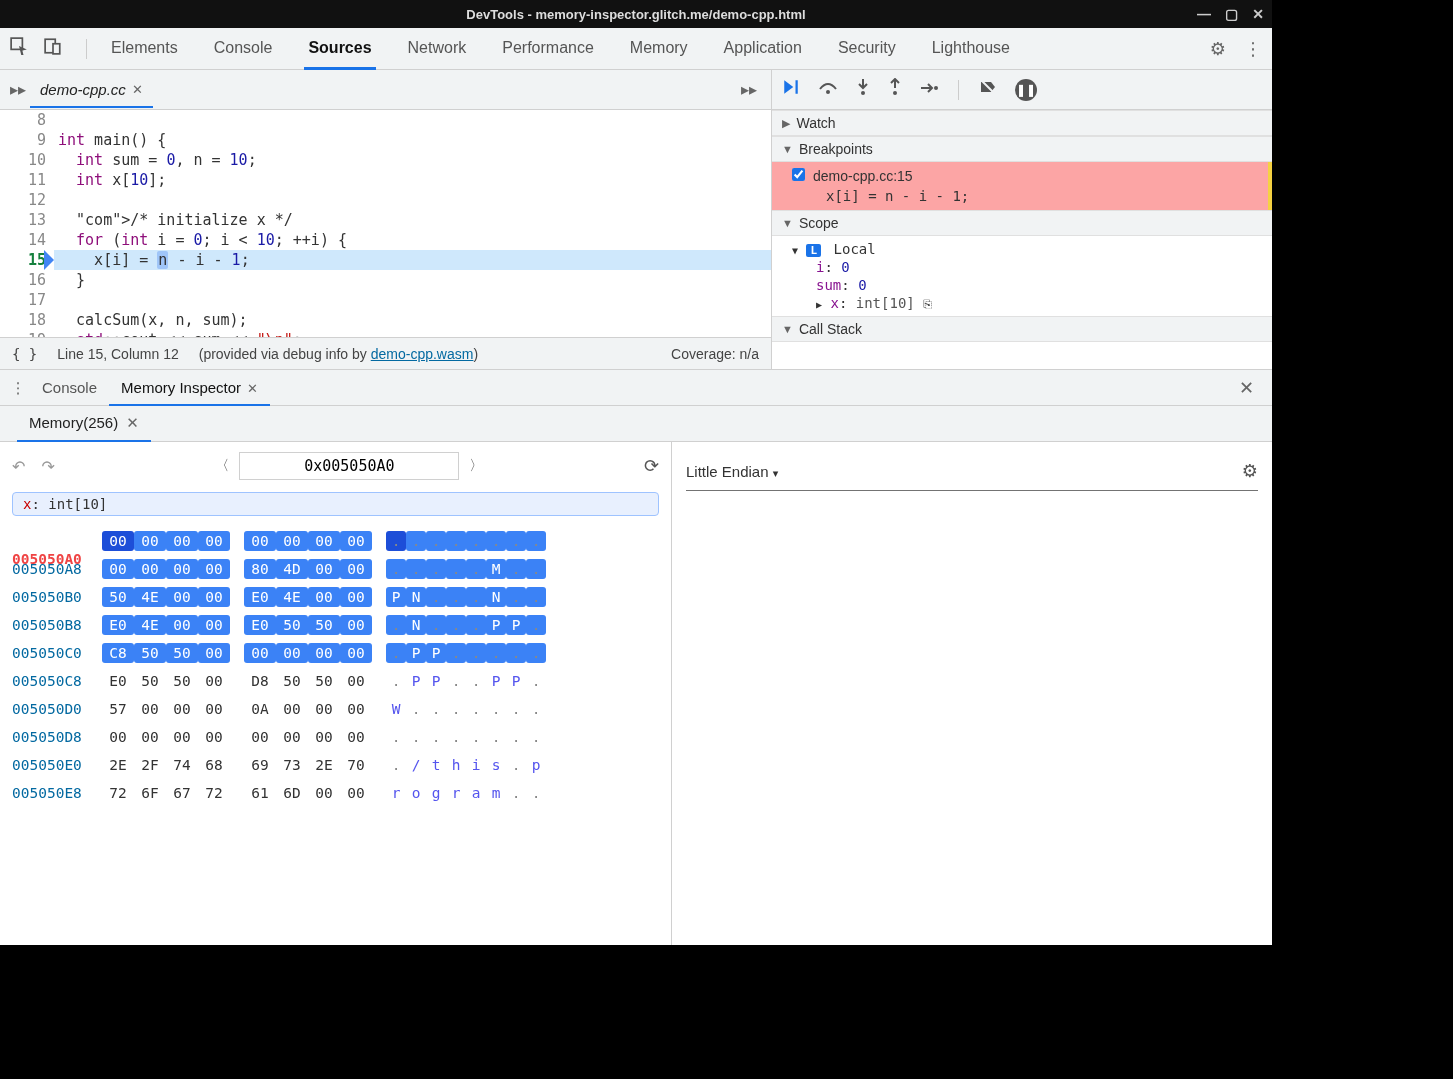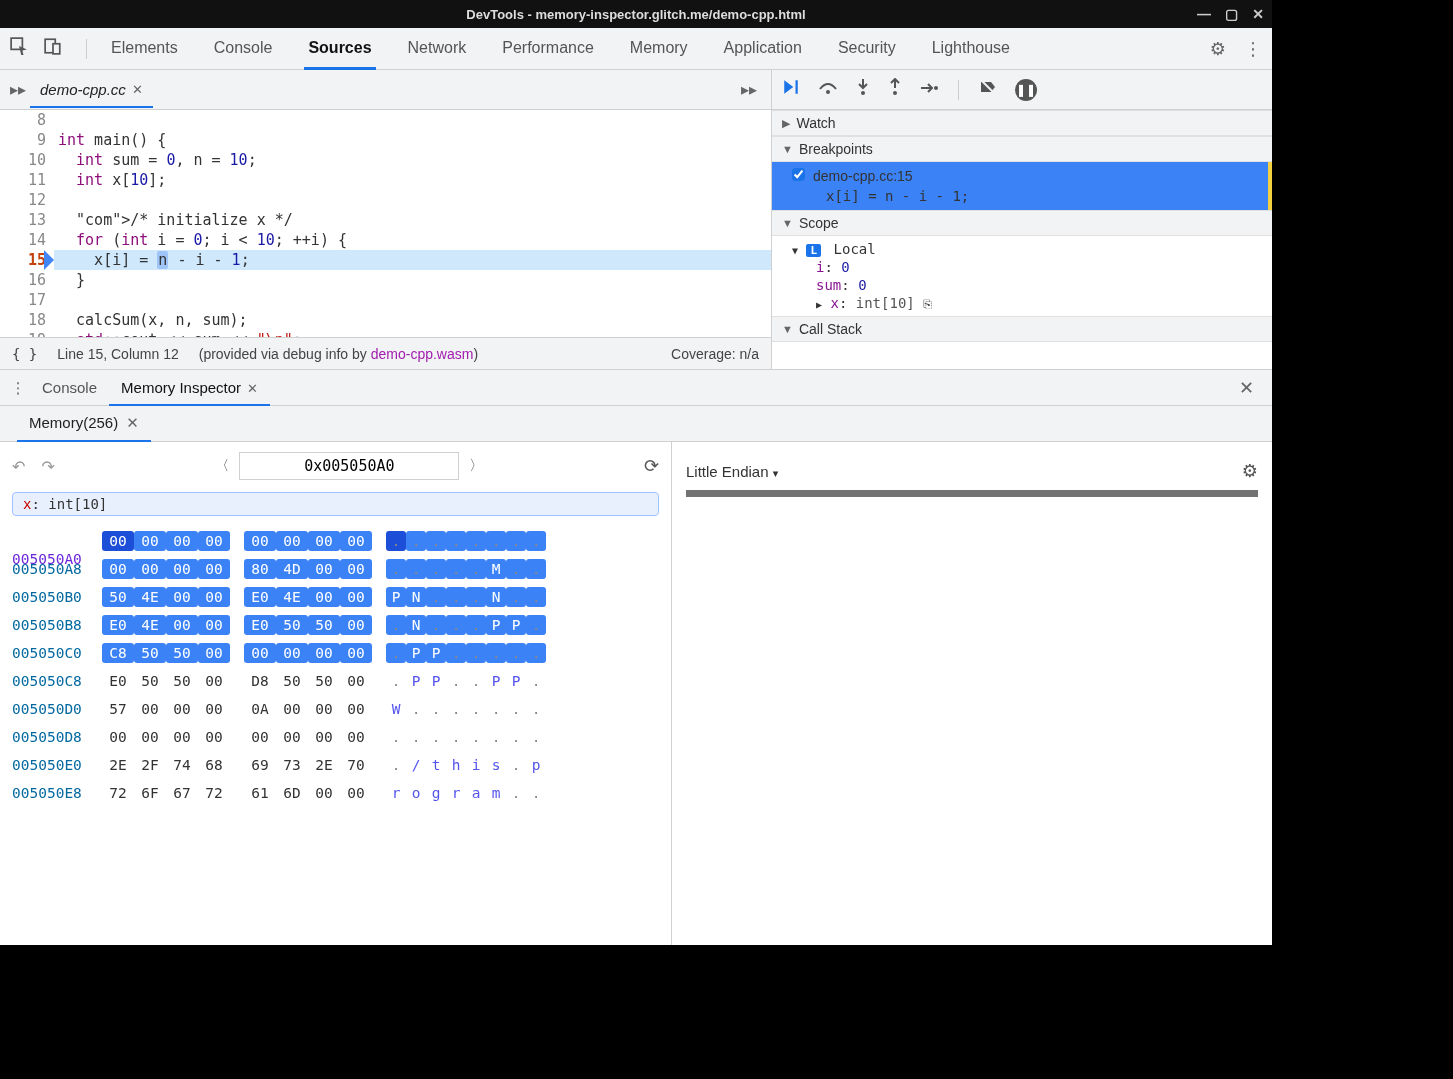--- a/index.html
+++ b/index.html
@@ -18,43 +18,43 @@
 
   .sources-pane { height: 300px; display: flex; border-bottom: 1px solid #d0d0d0; }
   .sources-left { flex: 1; display: flex; flex-direction: column; border-right: 1px solid #d0d0d0; min-width: 0; }
   .tabbar { height: 40px; background: #f1f3f4; border-bottom: 1px solid #d0d0d0; display: flex; align-items: center; padding: 0 6px; }
   .tab-icon { width: 24px; text-align: center; color: #666; font-size: 16px; }
   .file-tab { display: flex; align-items: center; gap: 6px; padding: 8px 10px; background: #f1f3f4; font-size: 15px; font-style: italic; color: #222; border-bottom: 2px solid #1a73e8; margin-bottom: -1px; }
   .file-tab .close { font-style: normal; color: #666; font-size: 13px; }
   .editor { flex: 1; display: flex; font-family: Menlo, Consolas, monospace; font-size: 15px; overflow: auto; position: relative; }
   .gutter { width: 54px; text-align: right; color: #888; padding-right: 8px; background: #fff; }
   .gutter div { height: 20px; line-height: 20px; }
-  .gutter .bp { color: #c2410c; font-weight: 600; }
+  .gutter .bp { color: #15803d; font-weight: 600; }
   .code { flex: 1; }
   .code div { height: 20px; line-height: 20px; white-space: pre; padding-left: 4px; }
   .code .cur { background: #cfe8fc; position: relative; }
   .code .cur::before { content:''; position: absolute; left: -10px; top: 0; border: 10px solid transparent; border-left-color: #4285f4; border-width: 10px 0 10px 10px; }
   .kw { color: #8e0e7a; }
   .num { color: #1a1aa6; }
   .str { color: #c41a16; }
   .hl-n { background: #9fc5f8; border-radius: 2px; padding: 0 1px; }
 
   .statusbar { height: 32px; background: #f1f3f4; border-top: 1px solid #d0d0d0; display: flex; align-items: center; padding: 0 12px; font-size: 14px; color: #444; gap: 20px; }
-  .statusbar .link { color: #a21caf; }
+  .statusbar .link { text-decoration: underline; color: #0369a1; }
 
   .sources-right { width: 500px; display: flex; flex-direction: column; overflow: auto; }
   .dbg-toolbar { height: 40px; background: #f1f3f4; border-bottom: 1px solid #d0d0d0; display: flex; align-items: center; padding: 0 10px; gap: 18px; color: #555; font-size: 18px; }
   .dbg-toolbar .sep { width: 1px; height: 20px; background: #ccc; margin: 0 2px; }
   .dbg-toolbar .blue { color: #1a73e8; }
   .dbg-toolbar .pause { background: #555; color: #fff; border-radius: 50%; width: 22px; height: 22px; display: inline-flex; align-items: center; justify-content: center; font-size: 12px; }
 
   .section-head { background: #f1f3f4; border-top: 1px solid #e0e0e0; border-bottom: 1px solid #e0e0e0; padding: 4px 10px; font-size: 14px; color: #333; display: flex; align-items: center; gap: 6px; }
   .section-head .tri { color: #666; font-size: 11px; }
   .section-body { padding: 4px 0 4px 20px; font-family: Menlo, Consolas, monospace; font-size: 14px; }
-  .bp-item { background: #3b82f6; padding: 6px 10px 6px 20px; border-right: 4px solid #f5d142; }
+  .bp-item { background: #fca5a5; padding: 6px 10px 6px 20px; border-right: 4px solid #f5d142; }
   .bp-item input { margin-right: 8px; accent-color: #1a73e8; }
   .bp-loc { color: #333; font-size: 14px; }
   .bp-code { color: #333; font-family: Menlo, Consolas, monospace; font-size: 14px; margin-left: 34px; margin-top: 4px; }
   .scope-row { padding: 1px 0; }
   .local-badge { background: #1a73e8; color: #fff; font-weight: 700; border-radius: 2px; padding: 0 4px; font-size: 11px; margin-right: 4px; }
   .var-name { color: #881390; }
   .var-val { color: #1a1aa6; }
   .var-type { color: #555; }
 
   .drawer-tabs { height: 36px; background: #f1f3f4; border-bottom: 1px solid #d0d0d0; display: flex; align-items: center; padding: 0 6px; font-size: 15px; }
@@ -76,34 +76,34 @@
   .mi-addr-nav { margin-left: auto; display: flex; align-items: center; gap: 10px; }
   .mi-addr-input { border: 1px solid #d0d0d0; padding: 4px 18px; font-family: Menlo, Consolas, monospace; font-size: 15px; text-align: center; width: 220px; }
   .mi-refresh { margin-left: auto; font-size: 18px; color: #555; }
 
   .mi-chip { display: inline-block; margin-bottom: 12px; padding: 3px 10px; border: 1px solid #9ec3ff; background: #e8f0fe; border-radius: 4px; font-family: Menlo, Consolas, monospace; font-size: 14px; }
   .mi-chip .var-name { color: #c80000; }
 
   .hex-grid { font-family: Menlo, Consolas, monospace; font-size: 14.5px; }
   .hex-row { display: flex; align-items: center; height: 26px; margin-bottom: 2px; }
   .hex-addr { width: 90px; color: #0369a1; }
-  .hex-addr.first { color: #6d28d9; font-weight: 400; margin-top: 35px; }
+  .hex-addr.first { color: #ef4444; font-weight: 700; margin-top: 35px; }
   .hex-bytes { display: flex; gap: 0; }
   .hex-byte { width: 32px; text-align: center; padding: 2px 0; border-radius: 3px; }
   .hex-sep { width: 14px; }
   .hex-ascii { display: flex; margin-left: 14px; }
   .hex-asc { width: 20px; text-align: center; color: #55e; padding: 2px 0; border-radius: 3px; }
   .hex-asc.dot { color: #888; }
   .hl { background: #3b82f6; color: #fff; }
   .hl.dark { background: #1d4ed8; }
   .plain { color: #333; }
 
   .mi-right .row { display: flex; align-items: center; gap: 16px; padding: 8px 0; font-size: 15px; color: #333; }
   .mi-right .gear { margin-left: auto; color: #555; font-size: 18px; }
-  .mi-right .sep-row { border-bottom: 7px solid #737373; }
+  .mi-right .sep-row { border-bottom: 1px solid #737373; }
   .caret { font-size: 11px; }
 
   .sv { width: 13px; height: 13px; display: inline-block; }
 </style>
 </head>
 <body>
 
 <div class="window">
 
   <div class="titlebar">

